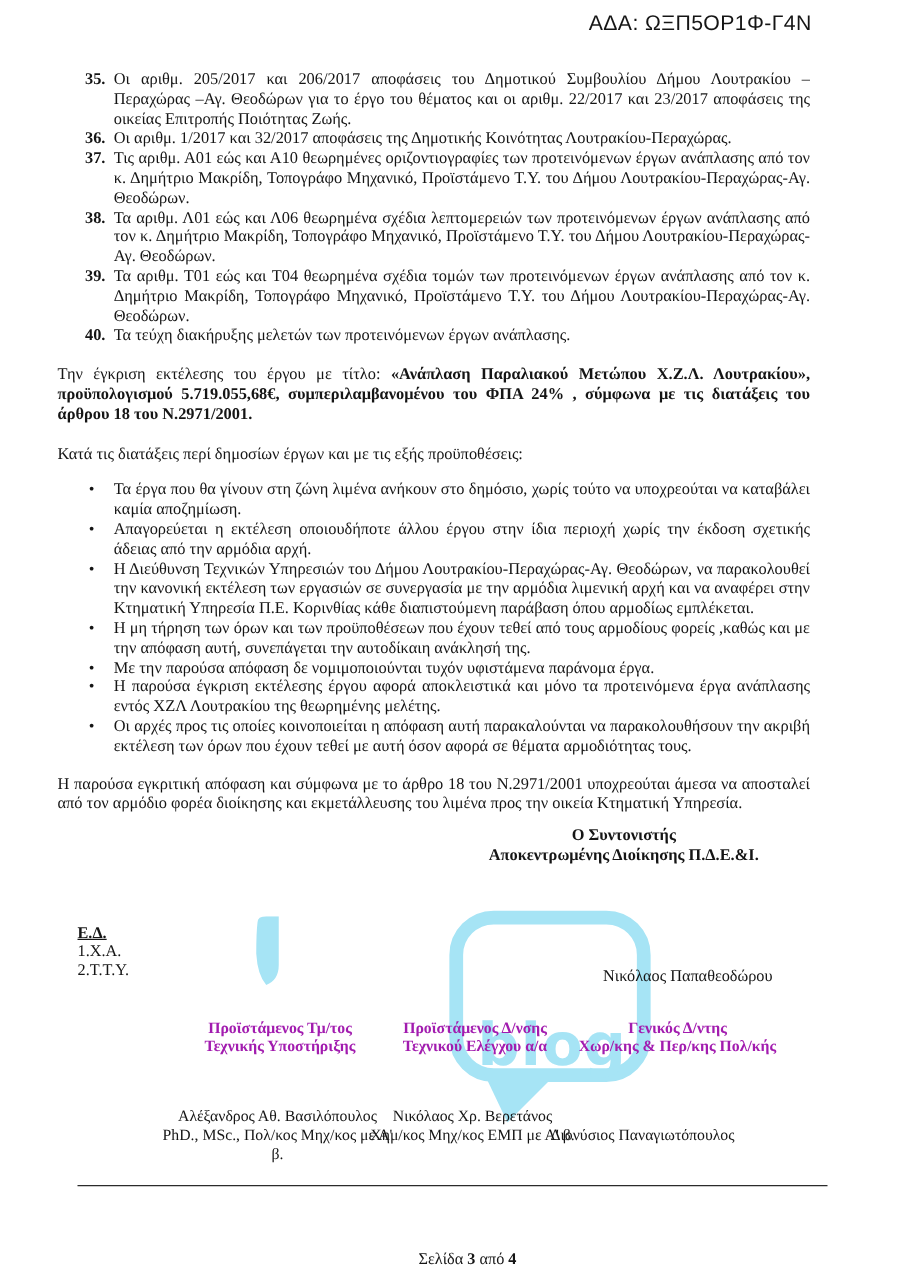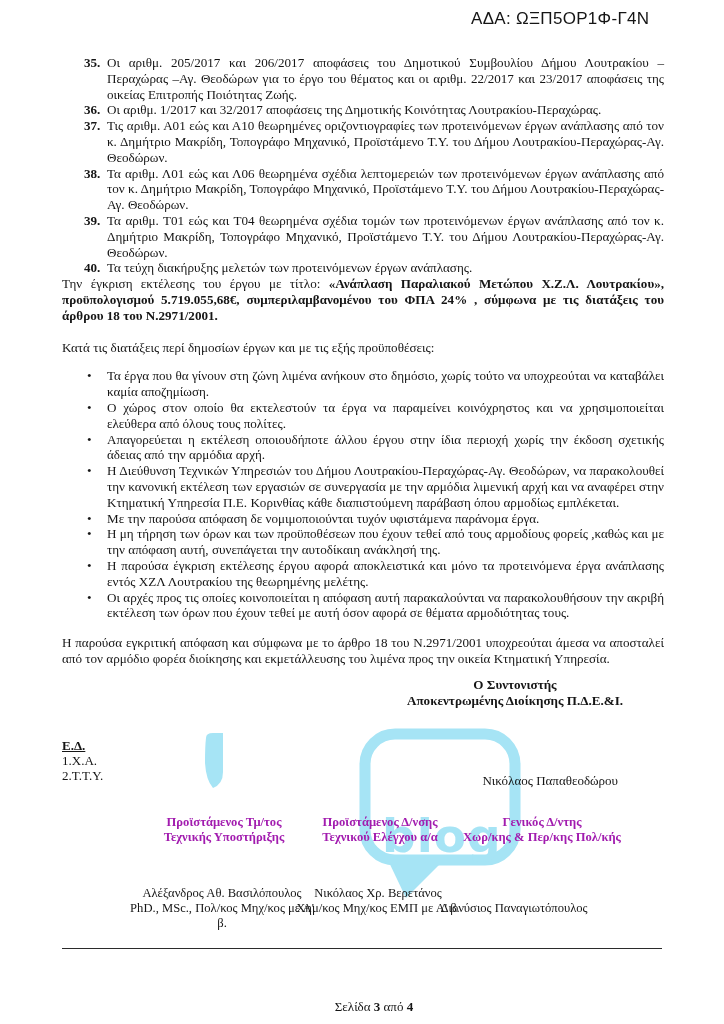--- a/index.html
+++ b/index.html
@@ -10,28 +10,28 @@
     overflow:hidden;
     font-family:"Liberation Serif","DejaVu Serif",serif;
     color:#151515;
   }
   .ada{
     position:absolute;top:9px;left:471px;
     font-family:"Liberation Sans","DejaVu Sans",sans-serif;
     font-size:17px;letter-spacing:.3px;z-index:2;
   }
   .content{
-    position:absolute;top:55px;left:62px;width:602px;
+    position:absolute;top:55px;left:46px;width:602px;
     font-size:13.1px;line-height:15.8px;text-align:justify;z-index:2;
   }
   .ref-list{margin:0;padding:0;list-style:none;}
   .ref-item{position:relative;padding-left:45px;}
   .ref-num{position:absolute;left:22px;font-weight:bold;}
   p{margin:0;}
-  .approval{}
+  .approval{margin-top:15px;}
   .intro{margin-top:16px;}
   .bullets{margin:13px 0 0;padding:0;list-style:none;}
   .bullet{position:relative;padding-left:45px;}
   .bullet::before{content:"\2022";position:absolute;left:25px;}
   .closing{margin-top:14px;}
   .signatory{
     margin:10px 0 16px 316px;width:274px;
     text-align:center;font-weight:bold;line-height:16px;
   }
   .ed{position:absolute;top:739px;left:62px;font-size:13px;line-height:14.8px;z-index:2;}
@@ -98,25 +98,24 @@
         <span>Τα τεύχη διακήρυξης μελετών των προτεινόμενων έργων ανάπλασης.</span>
       </li>
     </ol>
 
     <p class="approval"><span>Την έγκριση εκτέλεσης του έργου με τίτλο: </span><b>«Ανάπλαση Παραλιακού Μετώπου Χ.Ζ.Λ. Λουτρακίου», προϋπολογισμού 5.719.055,68€, συμπεριλαμβανομένου του ΦΠΑ 24% , σύμφωνα με τις διατάξεις του άρθρου 18 του Ν.2971/2001.</b></p>
 
     <p class="intro">Κατά τις διατάξεις περί δημοσίων έργων και με τις εξής προϋποθέσεις:</p>
 
     <ul class="bullets">
       <li class="bullet">Τα έργα που θα γίνουν στη ζώνη λιμένα ανήκουν στο δημόσιο, χωρίς τούτο να υποχρεούται να καταβάλει καμία αποζημίωση.</li>
-      <li class="bullet">Ο χώρος στον οποίο θα εκτελεστούν τα έργα να παραμείνει κοινόχρηστος και να χρησιμοποιείται ελεύθερα από όλους τους πολίτες.</li>
       <li class="bullet">Απαγορεύεται η εκτέλεση οποιουδήποτε άλλου έργου στην ίδια περιοχή χωρίς την έκδοση σχετικής άδειας από την αρμόδια αρχή.</li>
       <li class="bullet">Η Διεύθυνση Τεχνικών Υπηρεσιών του Δήμου Λουτρακίου-Περαχώρας-Αγ. Θεοδώρων, να παρακολουθεί την κανονική εκτέλεση των εργασιών σε συνεργασία με την αρμόδια λιμενική αρχή και να αναφέρει στην Κτηματική Υπηρεσία Π.Ε. Κορινθίας κάθε διαπιστούμενη παράβαση όπου αρμοδίως εμπλέκεται.</li>
+      <li class="bullet">Η μη τήρηση των όρων και των προϋποθέσεων που έχουν τεθεί από τους αρμοδίους φορείς ,καθώς και με την απόφαση αυτή, συνεπάγεται την αυτοδίκαιη ανάκλησή της.</li>
       <li class="bullet">Με την παρούσα απόφαση δε νομιμοποιούνται τυχόν υφιστάμενα παράνομα έργα.</li>
-      <li class="bullet">Η μη τήρηση των όρων και των προϋποθέσεων που έχουν τεθεί από τους αρμοδίους φορείς ,καθώς και με την απόφαση αυτή, συνεπάγεται την αυτοδίκαιη ανάκλησή της.</li>
       <li class="bullet">Η παρούσα έγκριση εκτέλεσης έργου αφορά αποκλειστικά και μόνο τα προτεινόμενα έργα ανάπλασης εντός ΧΖΛ Λουτρακίου της θεωρημένης μελέτης.</li>
       <li class="bullet">Οι αρχές προς τις οποίες κοινοποιείται η απόφαση αυτή παρακαλούνται να παρακολουθήσουν την ακριβή εκτέλεση των όρων που έχουν τεθεί με αυτή όσον αφορά σε θέματα αρμοδιότητας τους.</li>
     </ul>
 
     <p class="closing">Η παρούσα εγκριτική απόφαση και σύμφωνα με το άρθρο 18 του Ν.2971/2001 υποχρεούται άμεσα να αποσταλεί από τον αρμόδιο φορέα διοίκησης και εκμετάλλευσης του λιμένα προς την οικεία Κτηματική Υπηρεσία.</p>
 
     <div class="signatory">
       <div>Ο Συντονιστής</div>
       <div>Αποκεντρωμένης Διοίκησης Π.Δ.Ε.&amp;Ι.</div>
     </div>

